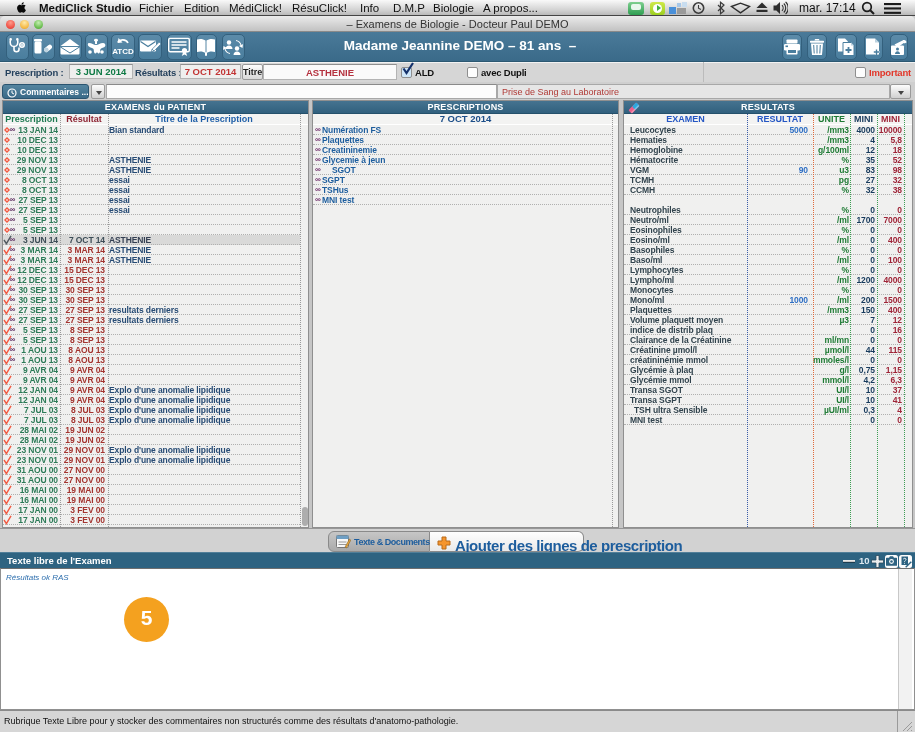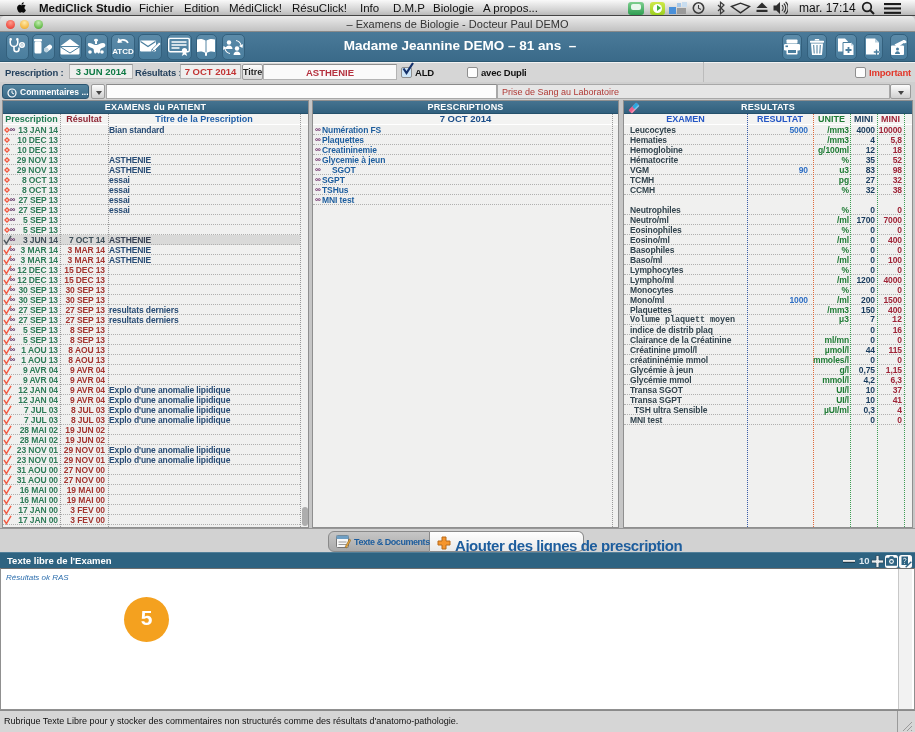--- a/index.html
+++ b/index.html
@@ -790,21 +790,21 @@
 <span class="rA" style="left:169px;width:56px;color:#1e7a34">/ml</span>
 <span class="rA" style="left:226px;width:25px;color:#173a5c">200</span>
 <span class="rA" style="left:253px;width:25px;color:#9e2437">1500</span>
 </div>
 <div class="row" style="left:0;top:204px;width:282px;border-bottom:1px dotted #b0b0af;">
 <span style="position:absolute;left:6px;color:#31434d">Plaquettes</span>
 <span class="rA" style="left:169px;width:56px;color:#1e7a34">/mm3</span>
 <span class="rA" style="left:226px;width:25px;color:#173a5c">150</span>
 <span class="rA" style="left:253px;width:25px;color:#9e2437">400</span>
 </div>
-<div class="row" style="left:0;top:214px;width:282px;border-bottom:1px dotted #b0b0af;font-family:Liberation Mono, monospace;">
+<div class="row" style="left:0;top:214px;width:282px;border-bottom:1px dotted #b0b0af;">
 <span style="position:absolute;left:6px;color:#31434d">Volume plaquett moyen</span>
 <span class="rA" style="left:169px;width:56px;color:#1e7a34">µ3</span>
 <span class="rA" style="left:226px;width:25px;color:#173a5c">7</span>
 <span class="rA" style="left:253px;width:25px;color:#9e2437">12</span>
 </div>
 <div class="row" style="left:0;top:224px;width:282px;border-bottom:1px dotted #b0b0af;">
 <span style="position:absolute;left:6px;color:#31434d">indice de distrib plaq</span>
 <span class="rA" style="left:226px;width:25px;color:#173a5c">0</span>
 <span class="rA" style="left:253px;width:25px;color:#9e2437">16</span>
 </div>
@@ -820,21 +820,21 @@
 <span class="rA" style="left:226px;width:25px;color:#173a5c">44</span>
 <span class="rA" style="left:253px;width:25px;color:#9e2437">115</span>
 </div>
 <div class="row" style="left:0;top:254px;width:282px;border-bottom:1px dotted #b0b0af;">
 <span style="position:absolute;left:6px;color:#31434d">créatininémie mmol</span>
 <span class="rA" style="left:169px;width:56px;color:#1e7a34">mmoles/l</span>
 <span class="rA" style="left:226px;width:25px;color:#173a5c">0</span>
 <span class="rA" style="left:253px;width:25px;color:#9e2437">0</span>
 </div>
 <div class="row" style="left:0;top:264px;width:282px;border-bottom:1px dotted #b0b0af;">
-<span style="position:absolute;left:6px;color:#31434d">Glycémie à jeun</span>
+<span style="position:absolute;left:6px;color:#31434d">Glycémie à plaq</span>
 <span class="rA" style="left:169px;width:56px;color:#1e7a34">g/l</span>
 <span class="rA" style="left:226px;width:25px;color:#173a5c">0,75</span>
 <span class="rA" style="left:253px;width:25px;color:#9e2437">1,15</span>
 </div>
 <div class="row" style="left:0;top:274px;width:282px;border-bottom:1px dotted #b0b0af;">
 <span style="position:absolute;left:6px;color:#31434d">Glycémie mmol</span>
 <span class="rA" style="left:169px;width:56px;color:#1e7a34">mmol/l</span>
 <span class="rA" style="left:226px;width:25px;color:#173a5c">4,2</span>
 <span class="rA" style="left:253px;width:25px;color:#9e2437">6,3</span>
 </div>

